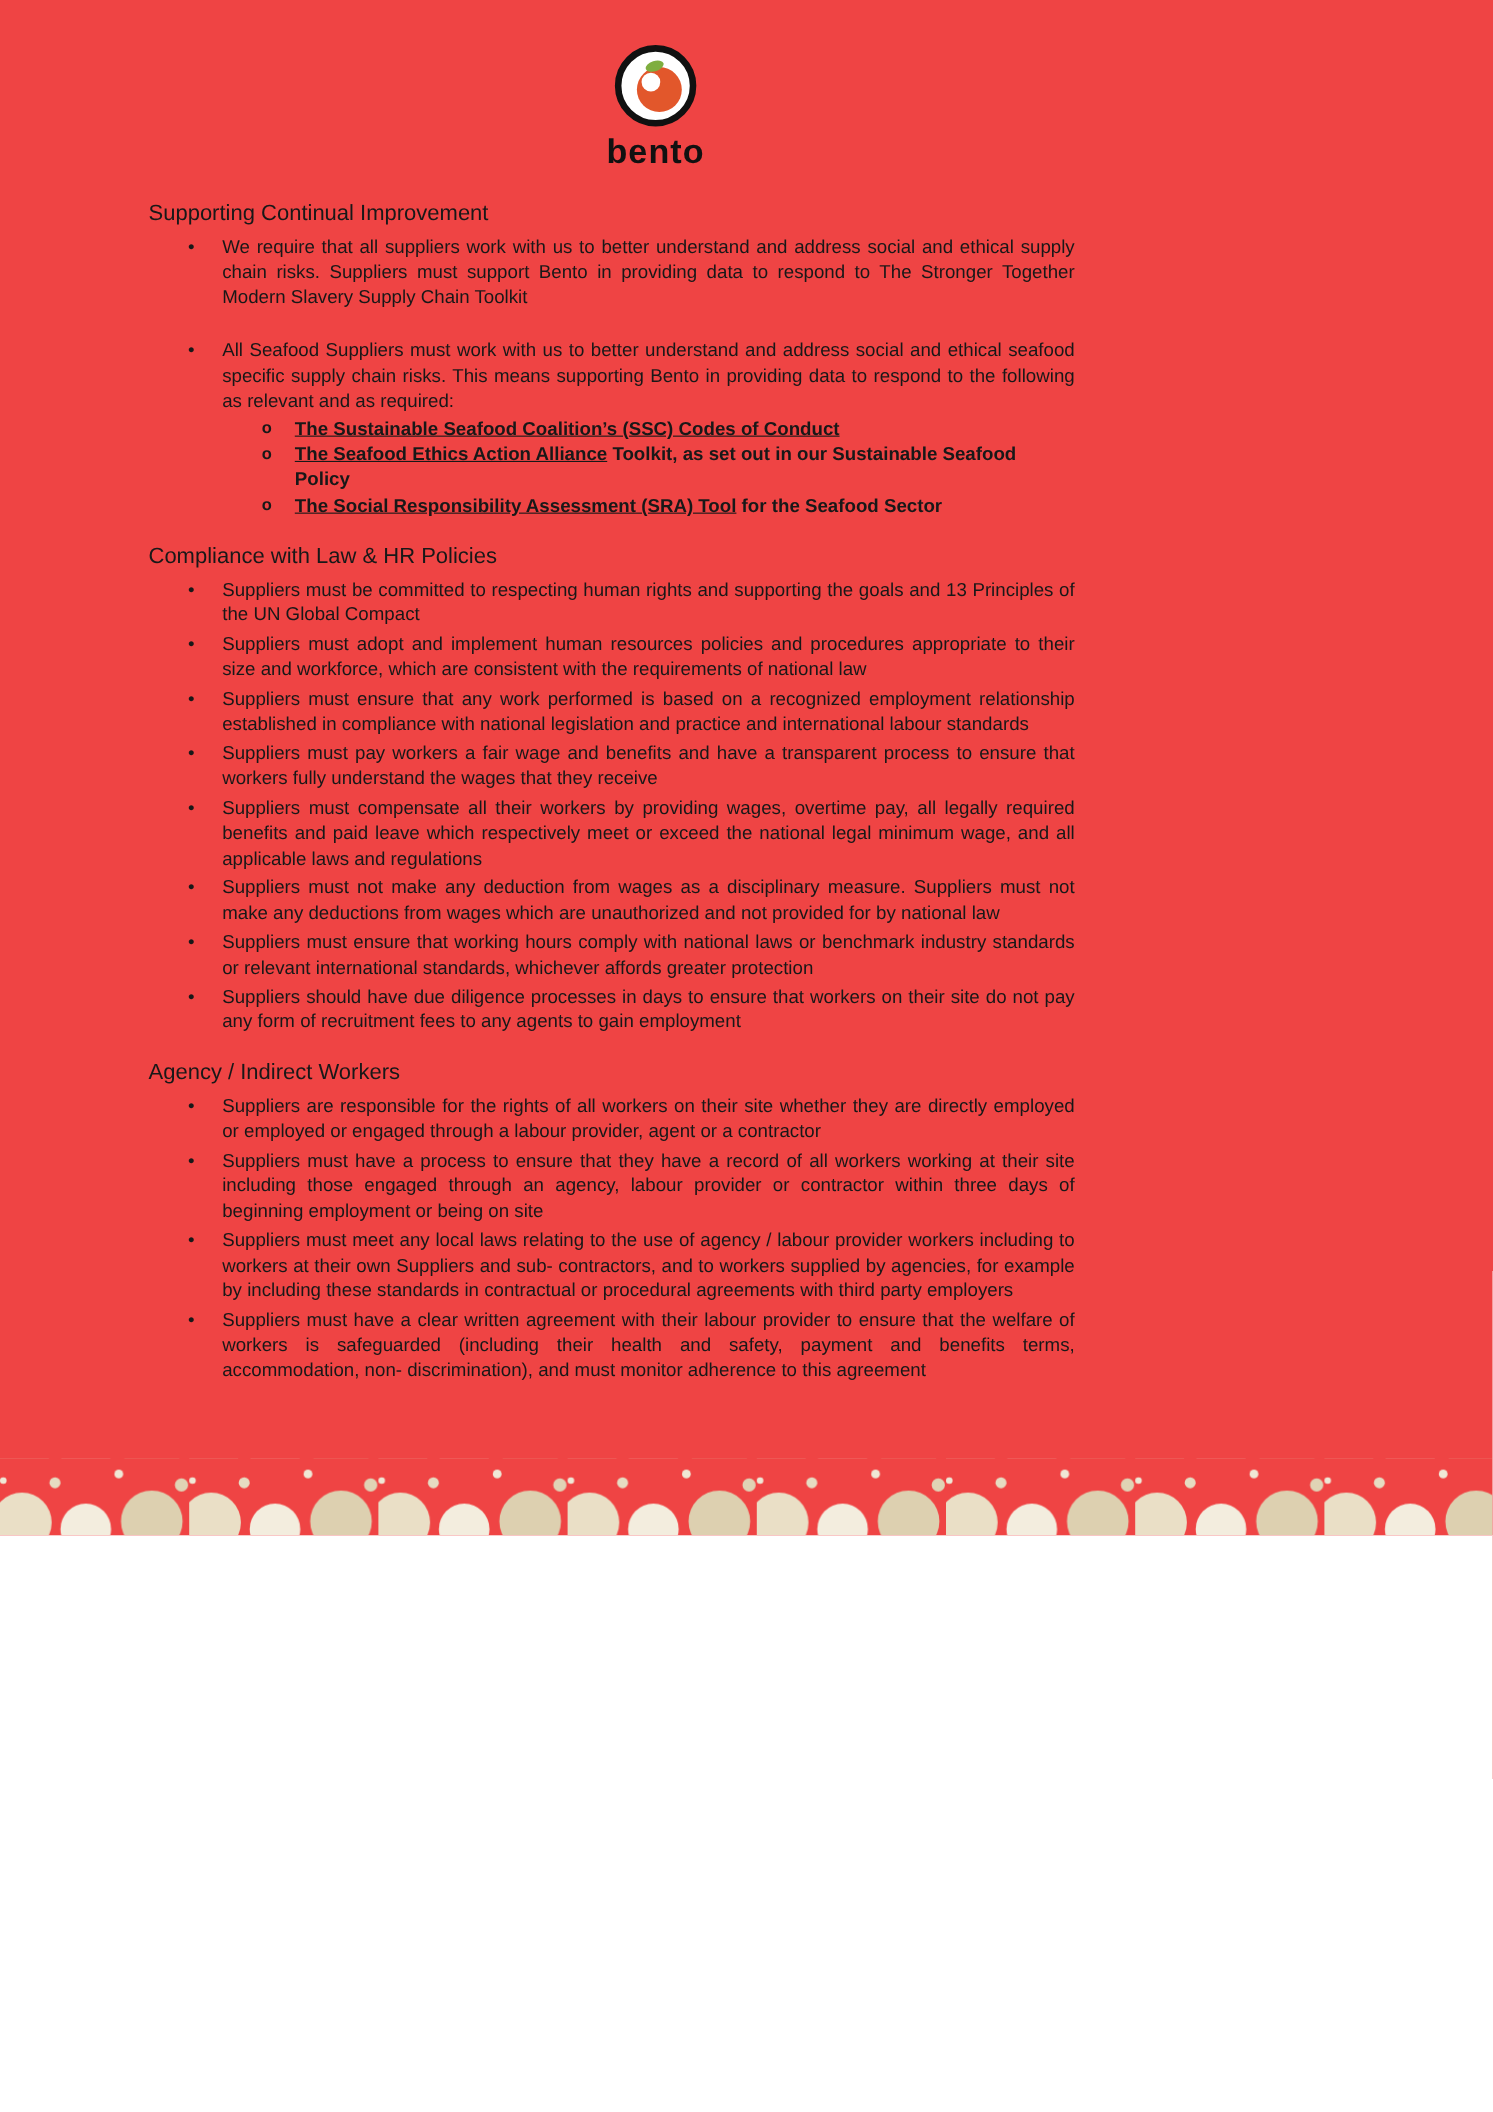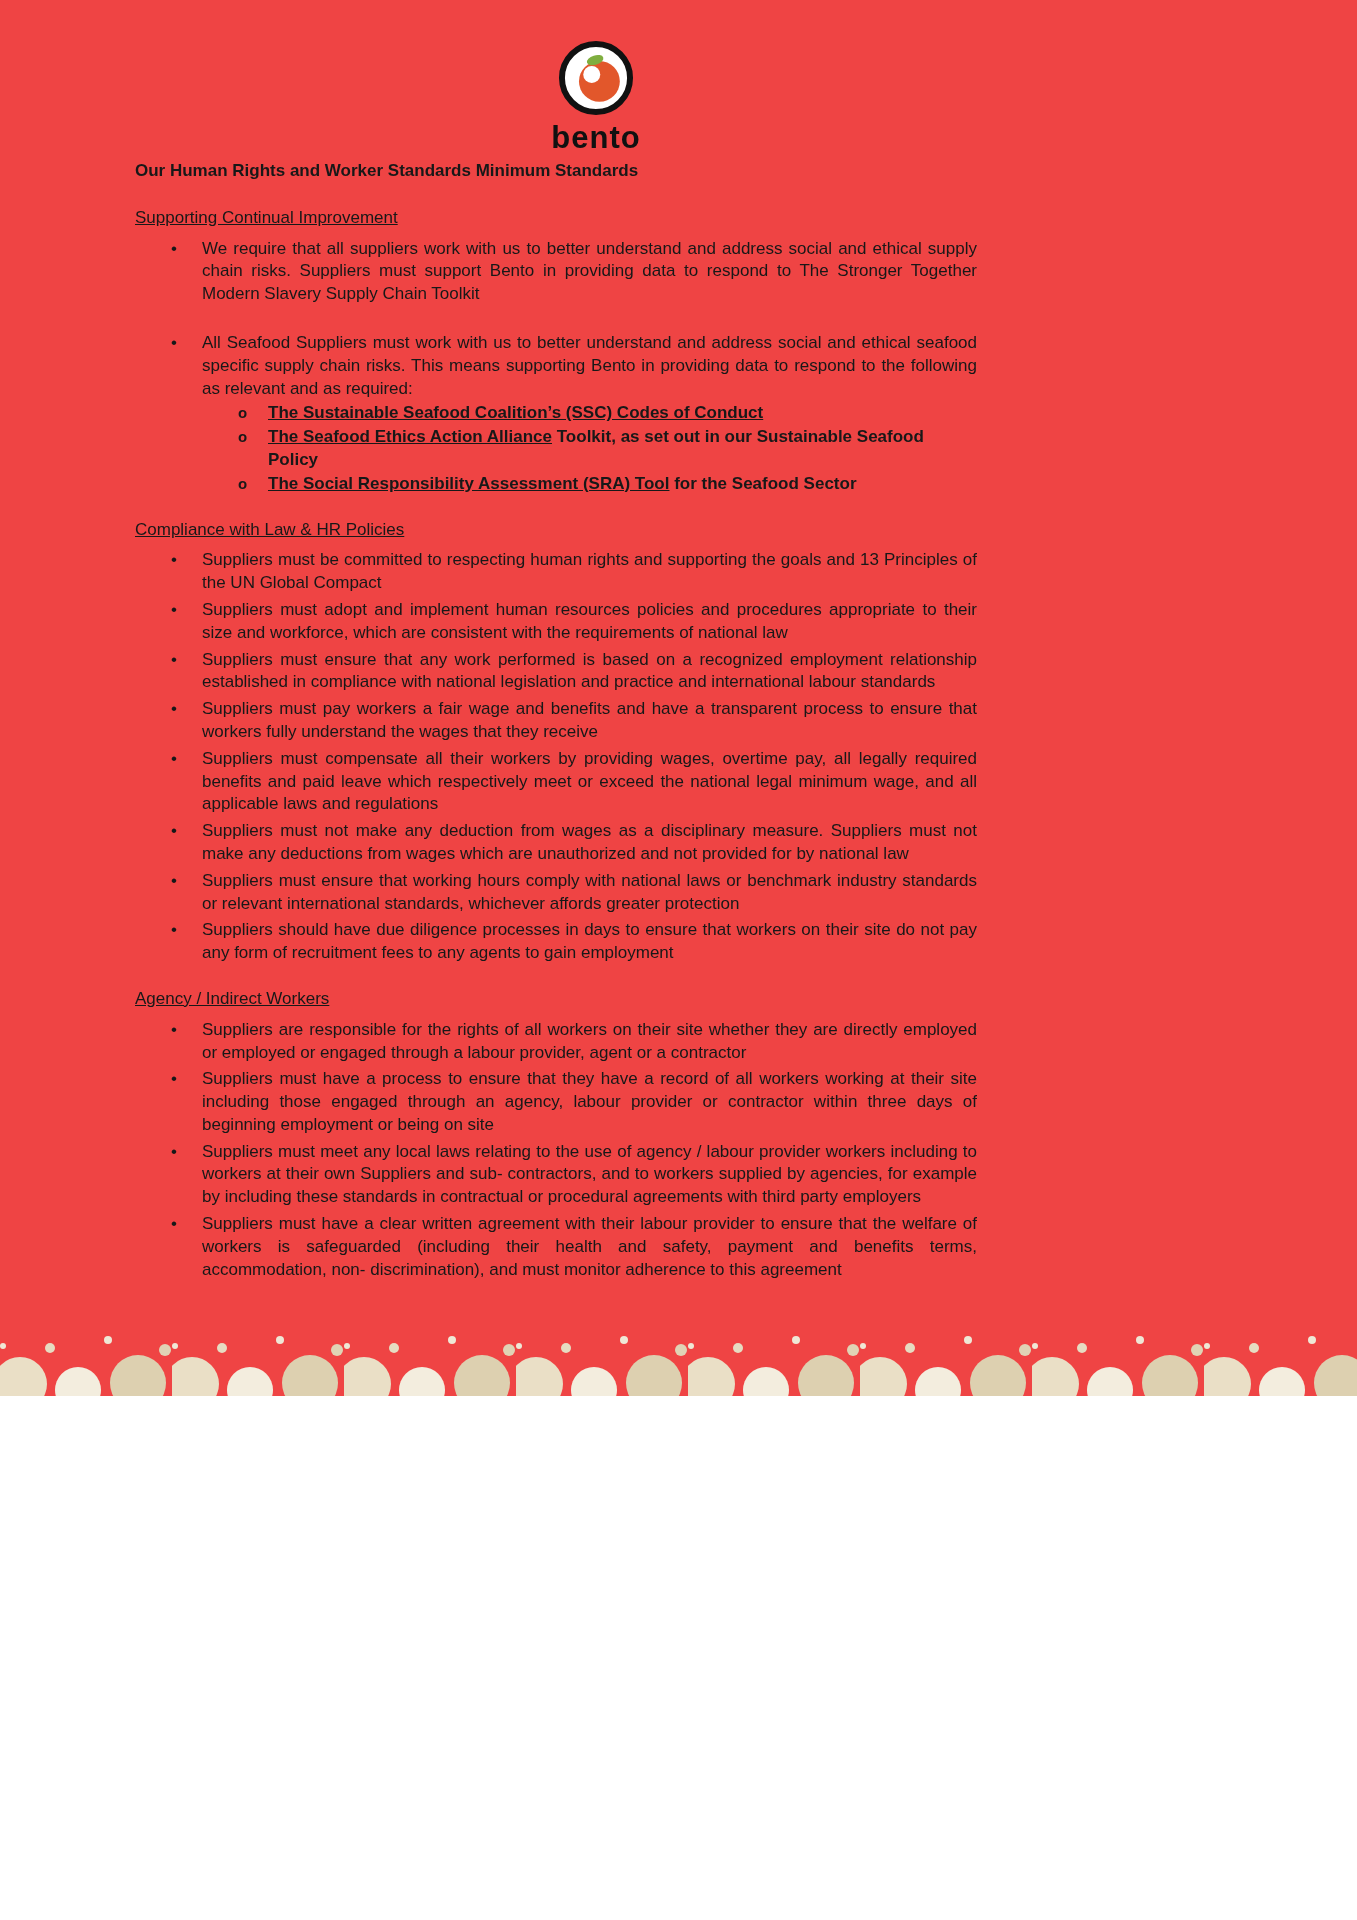--- a/index.html
+++ b/index.html
@@ -27,22 +27,21 @@
   .content {
     position:absolute; top:160px; left:135px; width:842px;
     font-size:17px; line-height:22.8px;
   }
   .doc-title {
     font-size:17px; font-weight:bold; line-height:22.8px;
     margin-bottom:24px;
   }
   .doc-section { display:block; }
   .section-heading {
-    font-size:17px; font-weight:normal;
-    text-decoration:underline;
+    font-size:20px; font-weight:normal;
     margin-top:23px; margin-bottom:8px;
   }
   ul { list-style:none; }
   .bullet-item {
     position:relative;
     padding-left:67px;
     margin-bottom:4px;
     text-align:justify;
   }
   .bullet-item::before {
@@ -84,21 +83,20 @@
     <svg class="logo-mark" width="86" height="80" viewBox="0 0 100 94" aria-hidden="true">
       <circle cx="50" cy="47" r="40" fill="#ffffff" stroke="#111111" stroke-width="7"></circle>
       <circle cx="54" cy="51" r="24" fill="#e2572b"></circle>
       <circle cx="45" cy="43" r="10" fill="#ffffff"></circle>
       <ellipse cx="49" cy="26" rx="10" ry="5.5" fill="#7fae3f" transform="rotate(-18 49 26)"></ellipse>
     </svg>
     <div class="logo-text">bento</div>
   </header>
 
   <main class="content">
-    <h1 class="doc-title">Our Human Rights and Worker Standards Minimum Standards</h1>
     <div id="sections">
         <section class="doc-section">
           <h2 class="section-heading">Supporting Continual Improvement</h2>
           <ul class="bullet-list">
             <li class="bullet-item"><span class="bullet-text"><span>We require that all suppliers work with us to better understand and address social and ethical supply chain risks. Suppliers must support Bento in providing data to respond to The Stronger Together Modern Slavery Supply Chain Toolkit</span></span></li>
             <li class="bullet-item gap-before"><span class="bullet-text"><span>All Seafood Suppliers must work with us to better understand and address social and ethical seafood specific supply chain risks. This means supporting Bento in providing data to respond to the following as relevant and as required:</span></span><ul class="sub-list">
                 <li class="sub-item"><span class="bullet-text"><span class="doc-link">The Sustainable Seafood Coalition’s (SSC) Codes of Conduct</span></span></li>
                 <li class="sub-item"><span class="bullet-text"><span class="doc-link">The Seafood Ethics Action Alliance</span><span> Toolkit, as set out in our Sustainable Seafood Policy</span></span></li>
                 <li class="sub-item"><span class="bullet-text"><span class="doc-link">The Social Responsibility Assessment (SRA) Tool</span><span> for the Seafood Sector</span></span></li>
               </ul></li>

